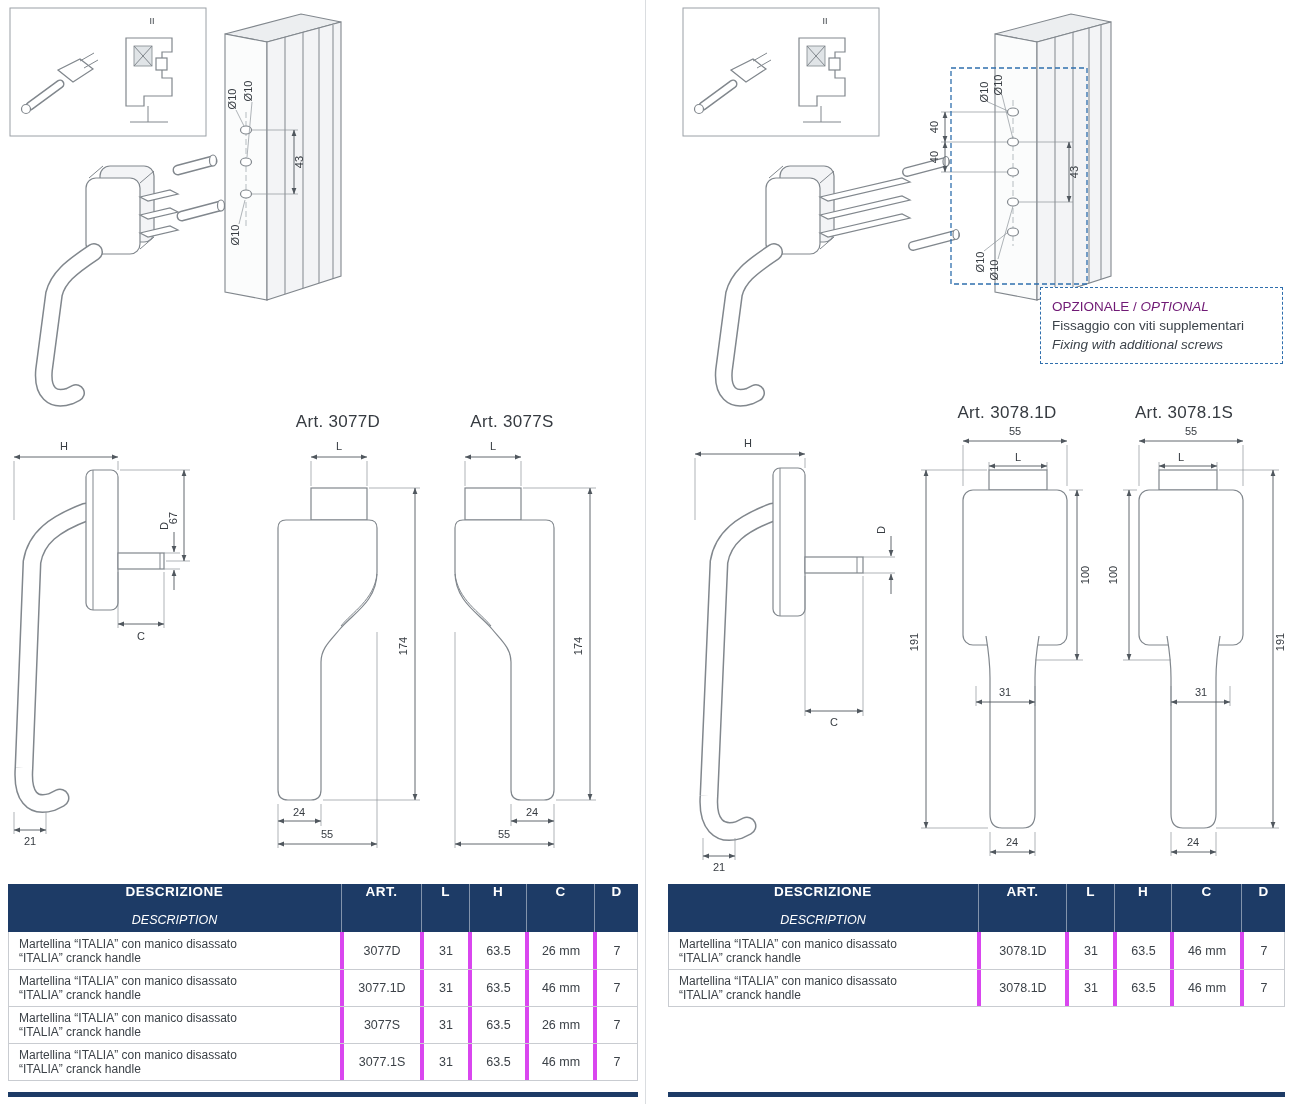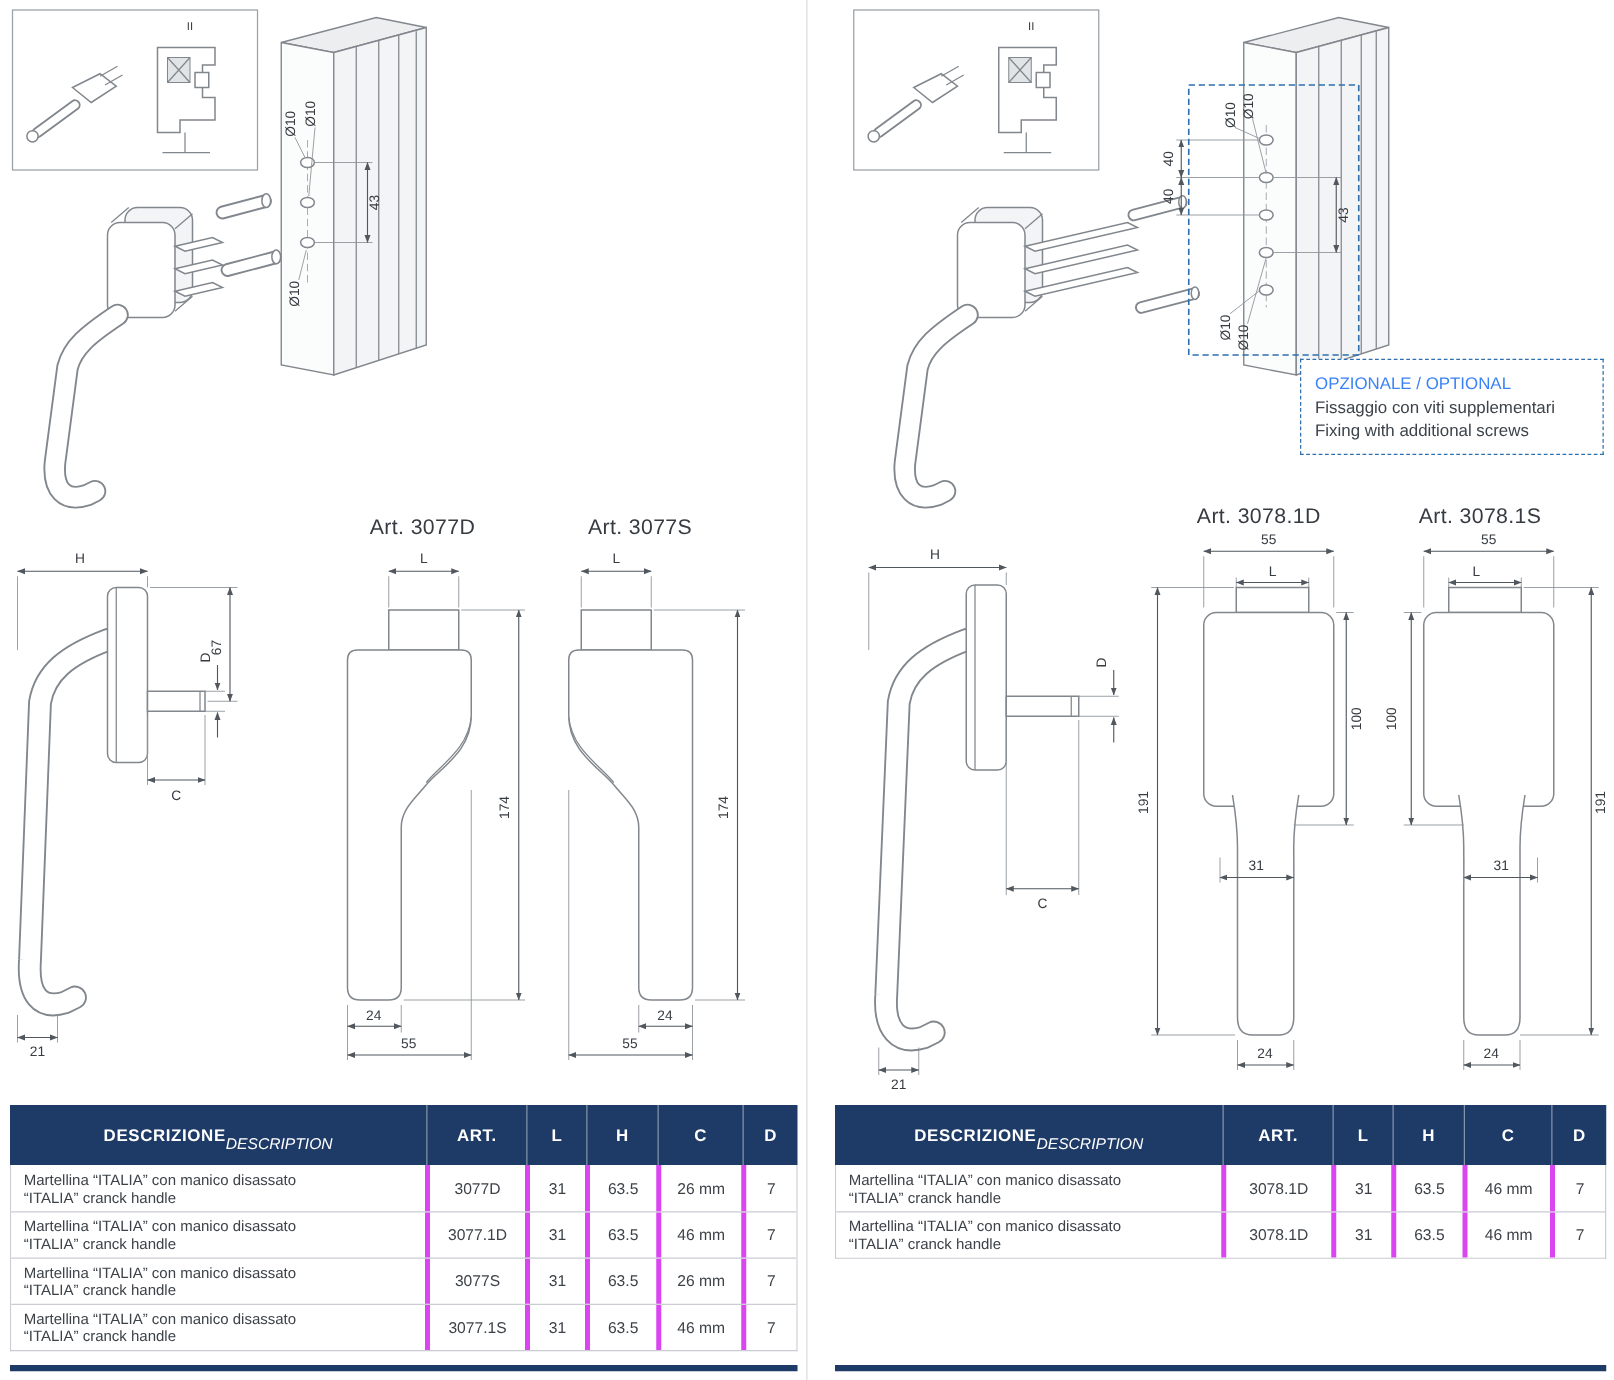--- a/index.html
+++ b/index.html
@@ -19,25 +19,25 @@
   .hatch{fill:#e0e4e7;stroke:#81878d;stroke-width:.8}
   .cl{fill:none;stroke:#9aa0a6;stroke-width:.7;stroke-dasharray:6 3}
   .tubeO{fill:none;stroke:#81878d;stroke-linecap:round}
   .tubeI{fill:none;stroke:#fff;stroke-linecap:round}
   .ext{fill:none;stroke:#8d939a;stroke-width:.7}
   .dim{fill:none;stroke:#50575e;stroke-width:.9}
   .lbl{font-family:"Liberation Sans",sans-serif;font-size:11px;fill:#373c42}
   .s9{font-size:9px}
   .dashBlue{fill:none;stroke:#2f6fad;stroke-width:1.3;stroke-dasharray:5 3}
   .opt-box{position:absolute;left:1040px;top:287px;width:243px;border:1.5px dashed #2f6fad;padding:9px 11px;font-size:13.5px;line-height:19px;color:#3c434a;background:#fff}
-  .opt-box .t{color:#3b82f6}
-  .it{}
+  .opt-box .t{color:#701a75}
+  .it{font-style:italic}
   .spec-table{position:absolute;background:#fff}
   .t-head{display:flex;background:#1d3b66;color:#fff;height:48px}
-  .th{display:flex;flex-direction:row;justify-content:center;align-items:center;border-left:1px solid rgba(255,255,255,.45)}
+  .th{display:flex;flex-direction:column;align-items:center;border-left:1px solid rgba(255,255,255,.45)}
   .th:first-child{border-left:none}
   .h-it{font-weight:bold;font-size:13.5px;letter-spacing:.5px}
   .h-en{font-style:italic;font-size:12.5px;margin-top:14px}
   .t-body{border:1px solid #c9ccd1;border-top:none}
   .t-row{display:flex;height:37px;border-top:1px solid #c9ccd1;background:#fff}
   .t-row:first-child{border-top:none}
   .td{display:flex;align-items:center;justify-content:center;border-left:4px solid #d946ef;font-size:12.5px;color:#3c4248}
   .td.c-desc{flex-direction:column;align-items:flex-start;justify-content:center;padding-left:10px;border-left:none}
   .c-desc{flex:1}
   .c-art{width:80px}.c-l{width:48px}.c-h{width:57px}.c-c{width:68px}.c-d{width:44px}

